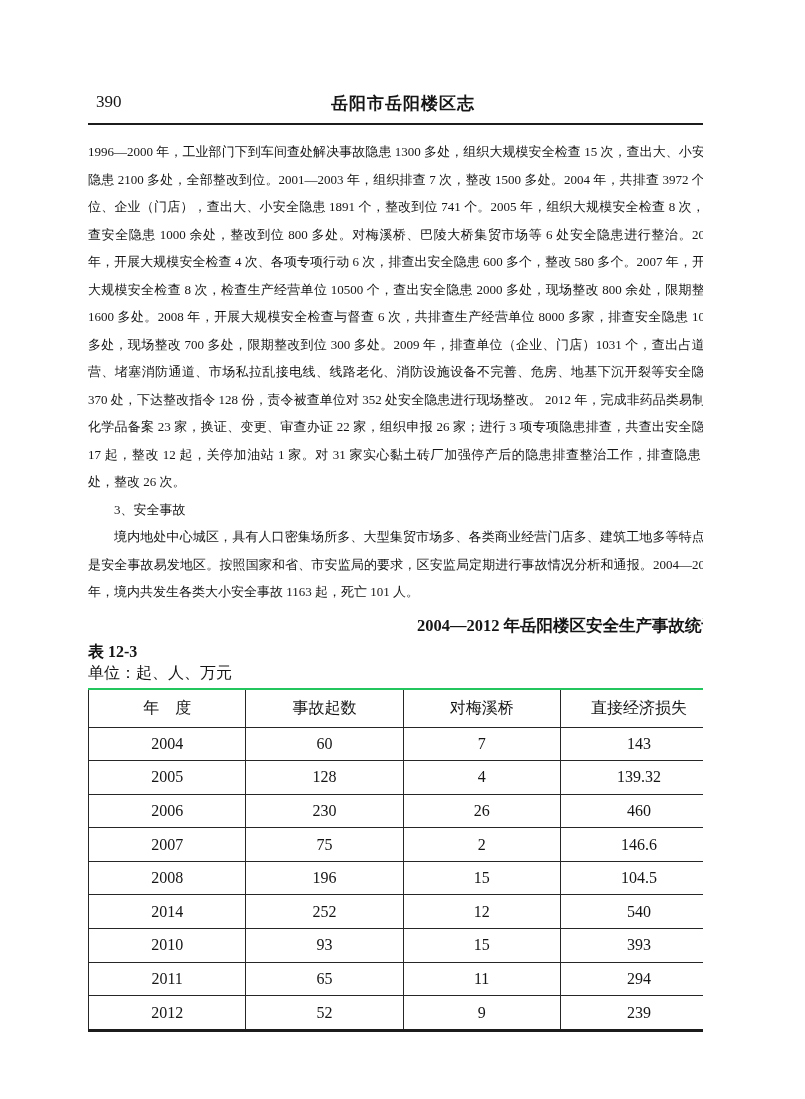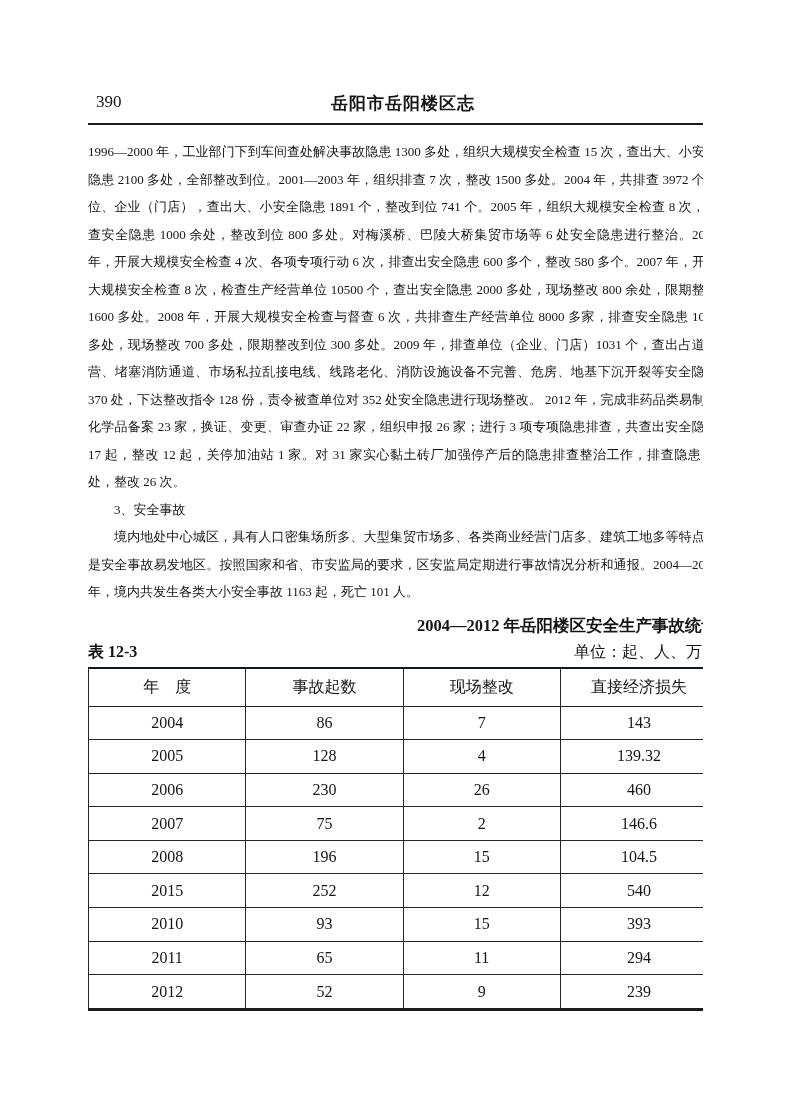--- a/index.html
+++ b/index.html
@@ -58,41 +58,42 @@
     text-align: right;
     font-size: 16.5px;
     font-weight: bold;
   }
   .table-caption-row {
     margin-top: 5px;
     display: flex;
     justify-content: space-between;
     align-items: baseline;
     font-size: 16px;
+    flex-direction: column;
   }
   .table-label { font-weight: bold; }
   .table-unit { font-weight: normal; }
   table.stats {
     margin-top: 4px;
     width: 100%;
     border-collapse: collapse;
     table-layout: fixed;
     font-size: 16px;
   }
   table.stats th, table.stats td {
     border: 1.5px solid #262626;
     text-align: center;
     vertical-align: middle;
     font-weight: normal;
     padding: 0;
   }
   table.stats thead th { height: 37px; }
   table.stats tbody td { height: 32.6px; }
   table.stats { border-top: 2px solid #1c1c1c; }
-  table.stats tr:first-child th { border-top: 2px solid #0f172a; }
+  table.stats tr:first-child th { border-top: 2px solid #22c55e; }
   table.stats tr:last-child td { border-bottom: 3px solid #1c1c1c; }
 </style>
 </head>
 <body>
 
 <div class="page">
   <div class="content">
 
     <div class="running-head">
       <span class="page-number">390</span>
@@ -110,28 +111,28 @@
     <div class="table-caption-row">
       <span class="table-label">表 12-3</span>
       <span class="table-unit">单位：起、人、万元</span>
     </div>
 
     <table class="stats">
       <thead>
         <tr id="stats-head-row">
             <th>年　度</th>
             <th>事故起数</th>
-            <th>现场整改</th>
+            <th>对梅溪桥</th>
             <th>直接经济损失</th>
           </tr>
       </thead>
       <tbody id="stats-body">
           <tr>
             <td>2004</td>
-            <td>86</td>
+            <td>60</td>
             <td>7</td>
             <td>143</td>
           </tr>
           <tr>
             <td>2005</td>
             <td>128</td>
             <td>4</td>
             <td>139.32</td>
           </tr>
           <tr>
@@ -146,21 +147,21 @@
             <td>2</td>
             <td>146.6</td>
           </tr>
           <tr>
             <td>2008</td>
             <td>196</td>
             <td>15</td>
             <td>104.5</td>
           </tr>
           <tr>
-            <td>2015</td>
+            <td>2014</td>
             <td>252</td>
             <td>12</td>
             <td>540</td>
           </tr>
           <tr>
             <td>2010</td>
             <td>93</td>
             <td>15</td>
             <td>393</td>
           </tr>

